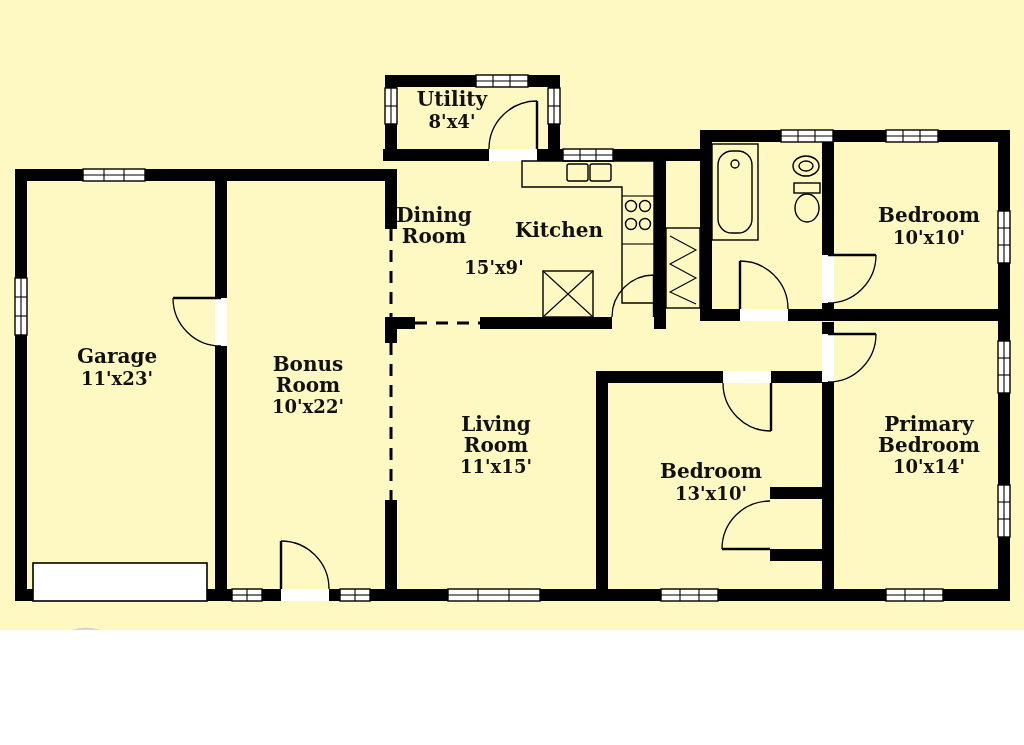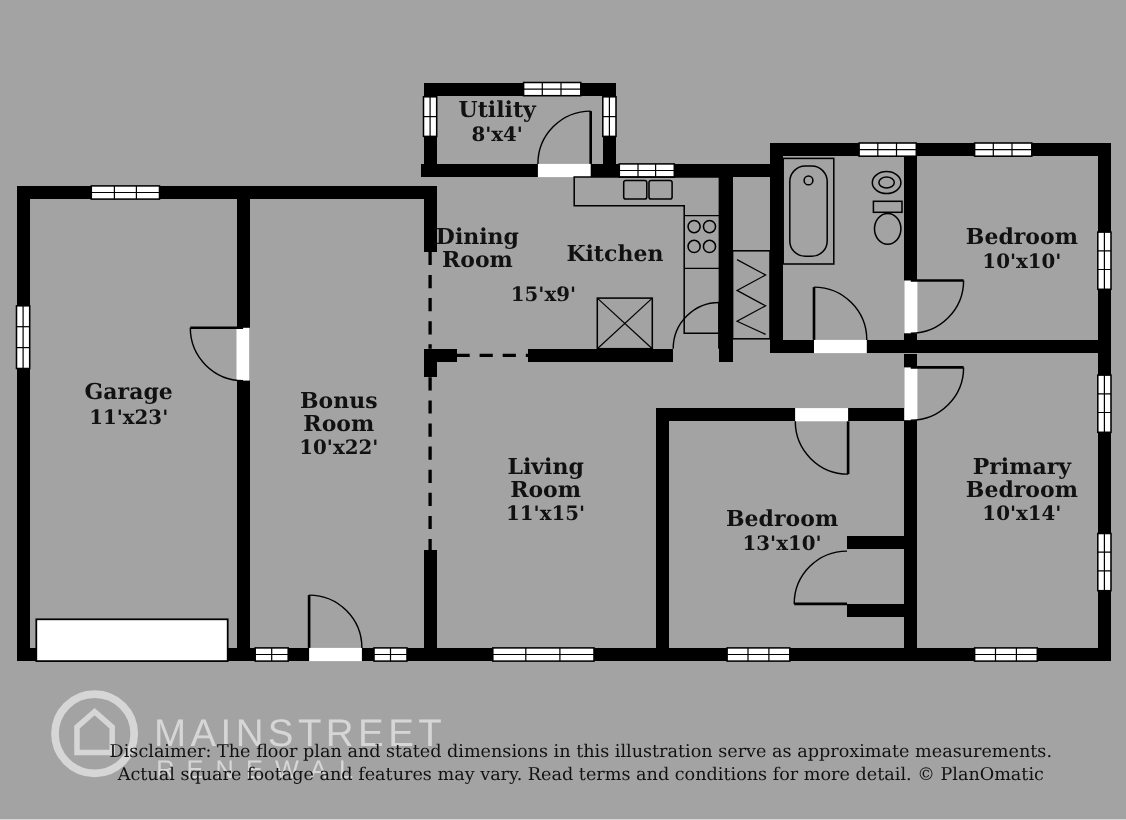--- a/index.html
+++ b/index.html
@@ -1,16 +1,16 @@
 <!DOCTYPE html>
 <html style="--wall: #000000; --text: #111111; --watermark: #d6d6d6;"><head>
 <meta charset="utf-8">
 <style>
   html,body { margin:0; padding:0; background:#fff; }
-  .stage { width:1024px; height:745px; position:relative; background:#a3a3a3; overflow:hidden; }
+  .stage { width:1024px; height:630px; position:relative; background:#fef9c3; overflow:hidden; }
   svg { display:block; }
   .wall   { fill:var(--wall,#000); }
   .gap    { fill:#fff; }
   .winrect{ fill:#fff; stroke:#000; stroke-width:1.4; }
   .winline{ stroke:#000; stroke-width:1.1; }
   .thin   { stroke:#000; stroke-width:1.4; fill:none; }
   .arc    { stroke:#000; stroke-width:1.3; fill:none; }
   .leaf   { stroke:#000; stroke-width:2.4; }
   .dash   { stroke:#000; stroke-width:3; stroke-dasharray:12 9; }
   .room   { font-family:"DejaVu Serif", serif; font-weight:700; font-size:20px; fill:var(--text,#111); text-anchor:middle; }

